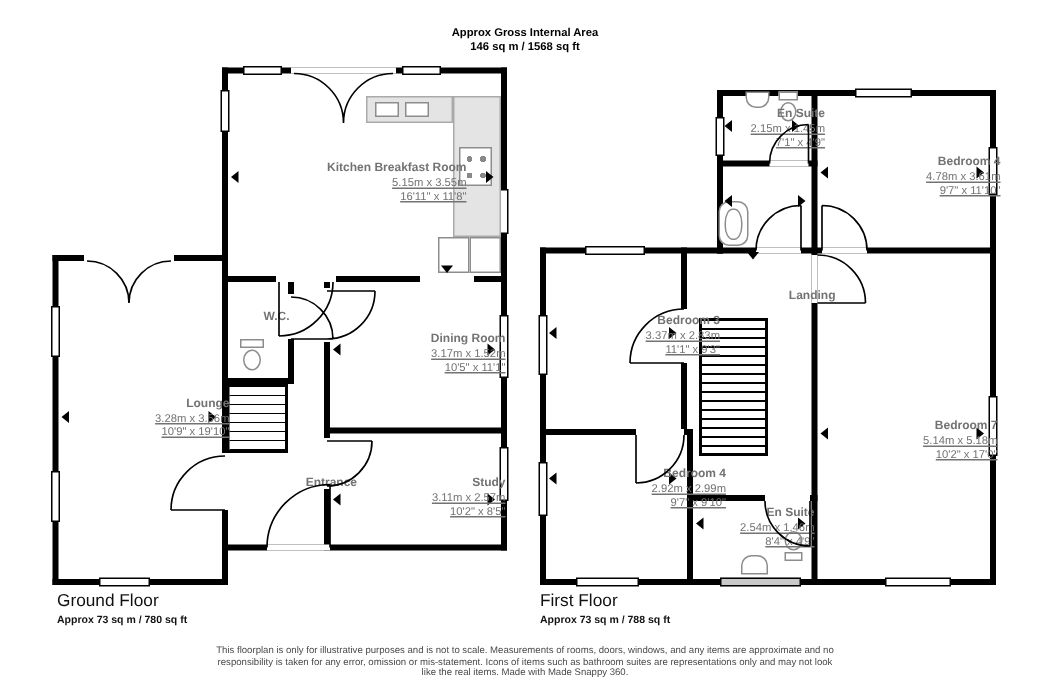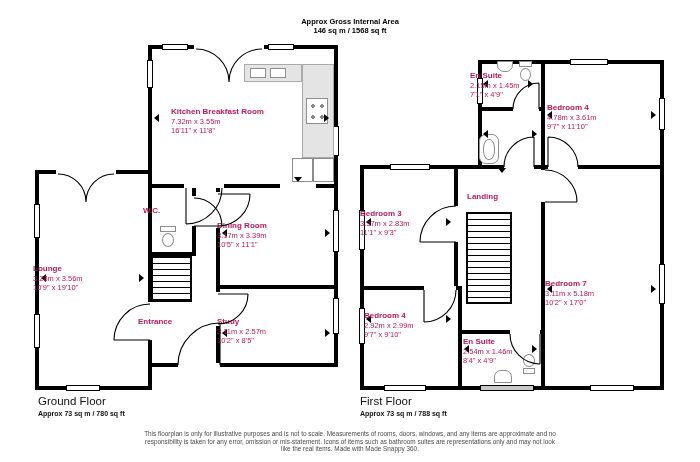--- a/index.html
+++ b/index.html
@@ -2,23 +2,23 @@
 <html><head>
 <meta charset="utf-8">
 <style>
   html,body{margin:0;padding:0;}
   body{width:700px;height:462px;background:#fff;font-family:"Liberation Sans",sans-serif;position:relative;overflow:hidden;}
   .layer{position:absolute;inset:0;}
   .wall{position:absolute;background:#000;}
   .opening{position:absolute;background:#fff;}
   .win{position:absolute;background:#fff;border:1px solid #000;box-sizing:border-box;}
   .win.gray{background:#c9c9c9;}
-  .room-label{position:absolute;text-align:left;color:#be185d;}
+  .room-label{position:absolute;text-align:right;color:#737373;}
   .rn{display:block;font-weight:bold;font-size:8px;line-height:9.5px;white-space:nowrap;}
-  .rd{display:block;font-size:7.5px;line-height:9px;white-space:nowrap;}
+  .rd{display:block;font-size:7.5px;line-height:9px;white-space:nowrap;text-decoration:underline;}
   .arr{position:absolute;width:0;height:0;}
   .arr.l{border:4px solid transparent;border-left:none;border-right:5px solid #000;}
   .arr.r{border:4px solid transparent;border-right:none;border-left:5px solid #000;}
   .arr.d{border:4px solid transparent;border-bottom:none;border-top:5px solid #000;}
   .fx{position:absolute;border:1px solid #8d8d8d;background:#fff;box-sizing:border-box;}
   .counter{position:absolute;background:#e4e4e4;border:1px solid #aaa;box-sizing:border-box;}
   .stairs{position:absolute;border:2px solid #000;box-sizing:border-box;
           background:repeating-linear-gradient(180deg,#fff 0,#fff 5px,#000 5px,#000 6px);}
   .arcs{position:absolute;left:0;top:0;}
   .hdr{position:absolute;left:250px;top:17px;width:200px;text-align:center;font-weight:bold;font-size:7.5px;line-height:9px;}
@@ -93,34 +93,34 @@
   <div class="arr l" style="left:41px;top:274px"></div>
   <div class="arr r" style="left:139px;top:274px"></div>
   <div class="arr l" style="left:222px;top:229px"></div>
   <div class="arr r" style="left:325px;top:229px"></div>
   <div class="arr l" style="left:222px;top:329px"></div>
   <div class="arr r" style="left:325px;top:329px"></div>
   <div class="arr d" style="left:294px;top:177px"></div>
 
   <div class="room-label" style="left:171px;top:107px;width:140px">
     <span class="rn">Kitchen Breakfast Room</span>
-    <span class="rd">7.32m x 3.55m</span>
+    <span class="rd">5.15m x 3.55m</span>
     <span class="rd">16'11" x 11'8"</span>
   </div>
   <div class="room-label" style="left:33px;top:264px;width:120px">
     <span class="rn">Lounge</span>
     <span class="rd">3.28m x 3.56m</span>
     <span class="rd">10'9" x 19'10"</span>
   </div>
   <div class="room-label" style="left:143px;top:206px;width:50px">
     <span class="rn">W.C.</span>
   </div>
   <div class="room-label" style="left:217px;top:221px;width:120px">
     <span class="rn">Dining Room</span>
-    <span class="rd">3.17m x 3.39m</span>
+    <span class="rd">3.17m x 1.52m</span>
     <span class="rd">10'5" x 11'1"</span>
   </div>
   <div class="room-label" style="left:138px;top:317px;width:100px">
     <span class="rn">Entrance</span>
   </div>
   <div class="room-label" style="left:217px;top:317px;width:120px">
     <span class="rn">Study</span>
     <span class="rd">3.11m x 2.57m</span>
     <span class="rd">10'2" x 8'5"</span>
   </div>
@@ -202,21 +202,21 @@
   <div class="room-label" style="left:360px;top:209px;width:120px">
     <span class="rn">Bedroom 3</span>
     <span class="rd">3.37m x 2.83m</span>
     <span class="rd">11'1" x 9'3"</span>
   </div>
   <div class="room-label" style="left:467px;top:192px;width:90px">
     <span class="rn">Landing</span>
   </div>
   <div class="room-label" style="left:545px;top:279px;width:120px">
     <span class="rn">Bedroom 7</span>
-    <span class="rd">3.11m x 5.18m</span>
+    <span class="rd">5.14m x 5.18m</span>
     <span class="rd">10'2" x 17'0"</span>
   </div>
   <div class="room-label" style="left:364px;top:311px;width:120px">
     <span class="rn">Bedroom 4</span>
     <span class="rd">2.92m x 2.99m</span>
     <span class="rd">9'7" x 9'10"</span>
   </div>
   <div class="room-label" style="left:463px;top:337px;width:80px">
     <span class="rn">En Suite</span>
     <span class="rd">2.54m x 1.46m</span>

